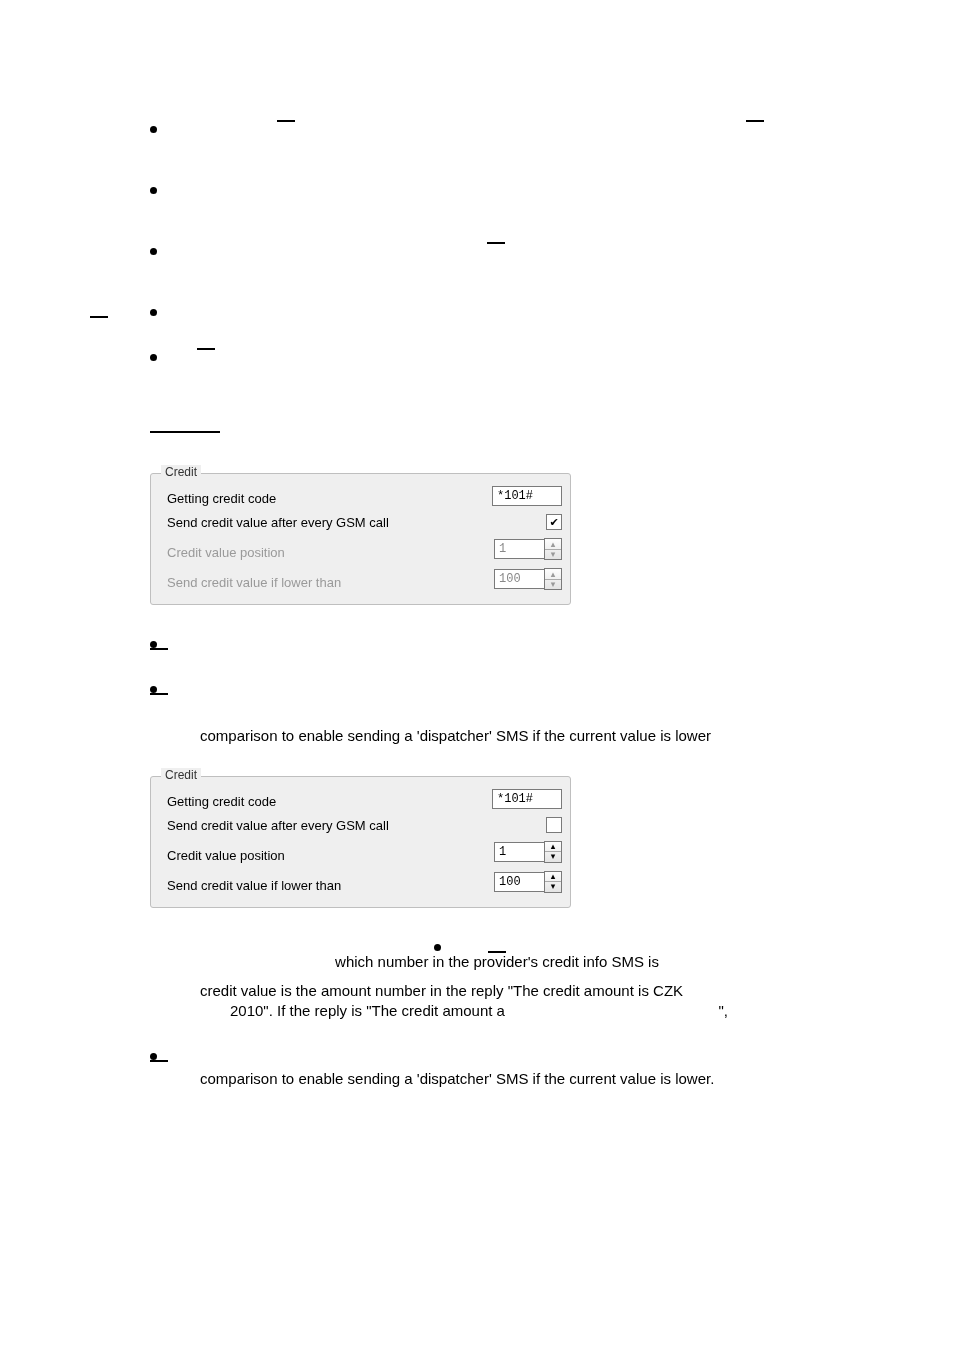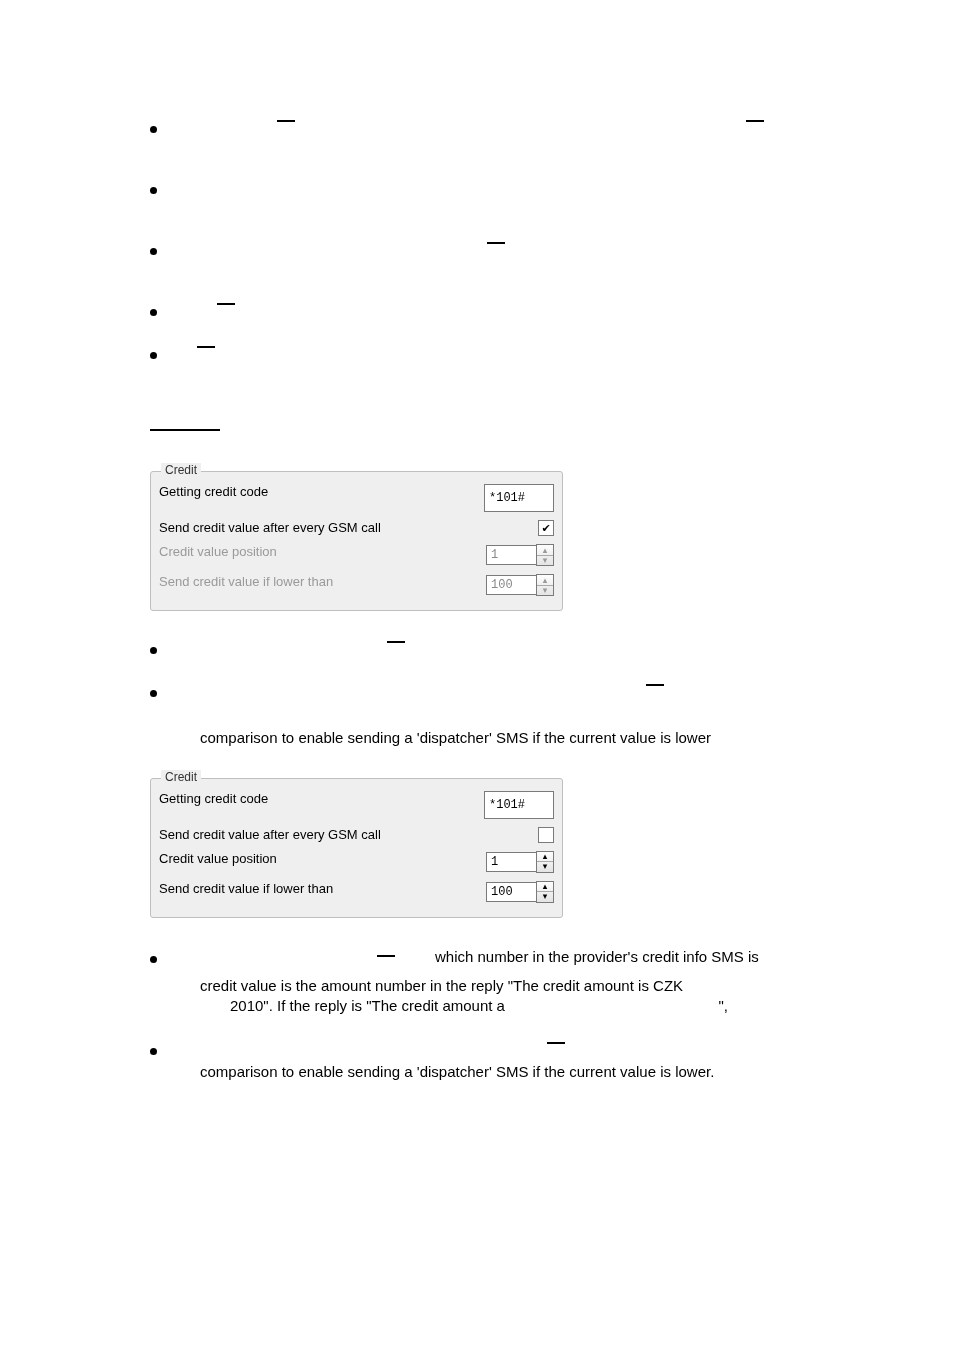--- a/index.html
+++ b/index.html
@@ -1,27 +1,27 @@
 <!DOCTYPE html>
 <html><head>
 <meta charset="utf-8">
 <style>
   html,body{margin:0;padding:0;background:#fff;font-family:Arial,Helvetica,sans-serif;color:#000;}
   .page{width:954px;height:1350px;box-sizing:border-box;padding:120px 110px 60px 150px;position:relative;}
   .bullet-row{display:flex;align-items:flex-start;margin-bottom:48px;}
-  .bullet-row.tight{margin-bottom:30px;}
+  .bullet-row.tight{margin-bottom:30px;flex-direction:column;}
   .disc{width:7px;height:7px;border-radius:50%;background:#000;margin-top:6px;margin-right:120px;flex:0 0 auto;}
   .dash{height:2px;background:#000;display:inline-block;}
   .short-underline{width:70px;height:2px;background:#000;margin:70px 0 40px 0;}
-  .fieldset{border:1px solid #bfbfbf;border-radius:3px;width:395px;padding:8px 8px 10px 8px;position:relative;margin:20px 0 30px 0;background:#efefef;}
+  .fieldset{border:1px solid #bfbfbf;border-radius:3px;width:395px;padding:8px 8px 10px 16px;position:relative;margin:20px 0 30px 0;background:#efefef;}
   .fieldset .legend{position:absolute;top:-9px;left:10px;background:#efefef;padding:0 4px;font-size:12px;color:#333;}
-  .row{display:flex;align-items:flex-start;justify-content:space-between;font-size:13px;color:#000;padding:4px 0;}
+  .row{display:flex;align-items:flex-end;justify-content:space-between;font-size:13px;color:#000;padding:4px 0;}
   .row.disabled{color:#9a9a9a;}
   .txt{flex:1;}
-  .input{width:70px;height:28px;border:1px solid #7a7a7a;background:#fff;font-size:12px;padding:1px 4px;box-sizing:border-box;font-family:"Courier New",monospace;}
+  .input{width:70px;height:20px;border:1px solid #7a7a7a;background:#fff;font-size:12px;padding:1px 4px;box-sizing:border-box;font-family:"Courier New",monospace;}
   .input.disabled{color:#888;}
   .spinwrap{display:flex;align-items:center;}
   .spin{width:50px;height:20px;border:1px solid #7a7a7a;border-right:none;background:#fff;font-size:12px;padding:1px 4px;box-sizing:border-box;}
   .spinbtn{width:16px;height:20px;border:1px solid #7a7a7a;background:linear-gradient(#fdfdfd,#e4e4e4);font-size:9px;display:flex;flex-direction:column;justify-content:center;align-items:center;line-height:9px;}
   .spinbtn .up{border-bottom:1px solid #aaa;width:100%;text-align:center;height:9px;}
   .spinbtn .dn{width:100%;text-align:center;height:9px;}
   .chk{width:14px;height:14px;border:1px solid #7a7a7a;background:#fff;display:flex;align-items:center;justify-content:center;font-size:11px;margin-left:40px;}
   .chk.checked::after{content:"✔";color:#000;}
   .para{font-size:15px;line-height:1.5;margin:10px 0 28px 50px;}
   .floatq{position:absolute;right:116px;font-size:15px;}

